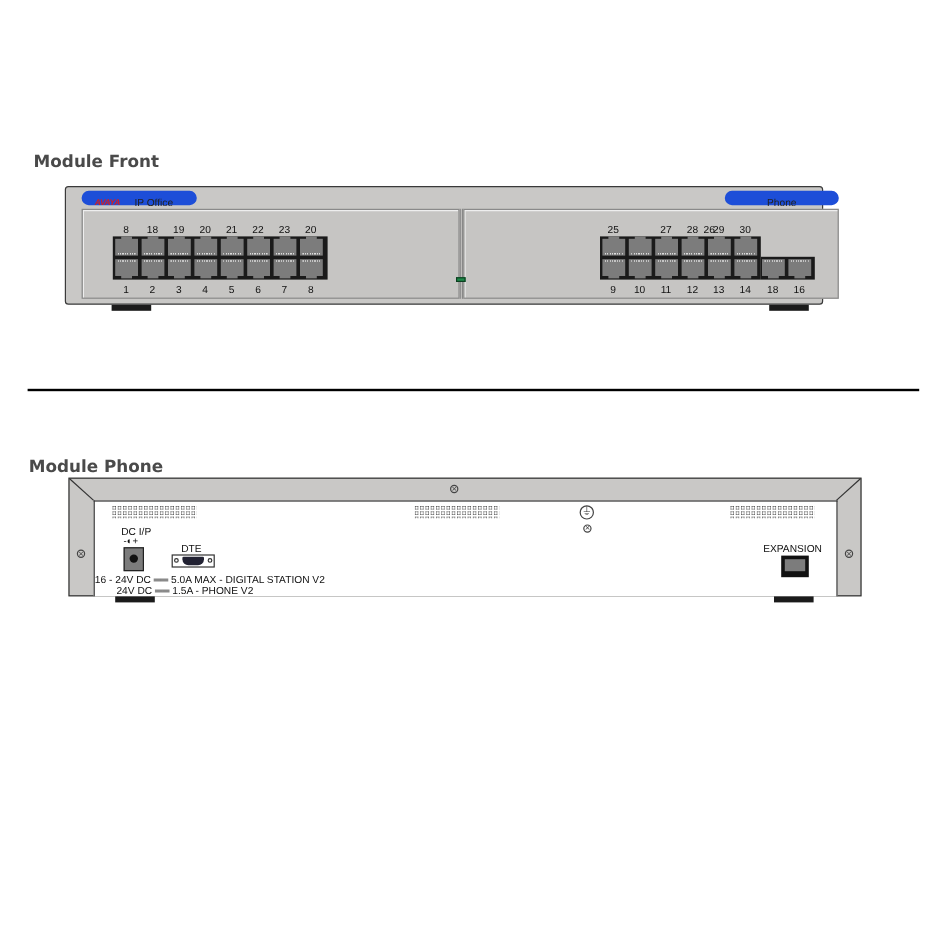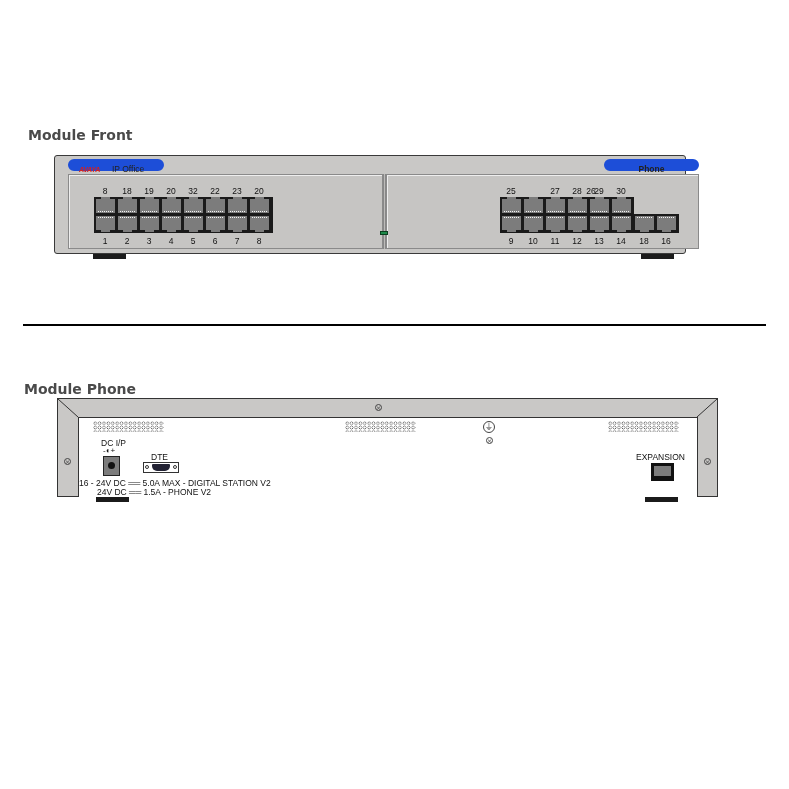--- a/index.html
+++ b/index.html
@@ -35,21 +35,21 @@
 <div class="abs heading" style="left:28px; top:127px;">Module Front</div>
 
 <div class="abs" style="left:0; top:0; width:789px; height:300px;">
   <div class="abs front-outer"></div>
 
   <div class="abs badge" style="left:68px; top:159px; width:96px;">
     <span style="position:absolute; left:5px; top:0; color:#d42020; font-weight:bold; font-style:italic; font-size:7px; letter-spacing:-0.3px;">AVAYA</span>
     <span style="position:absolute; left:38px; top:0;">IP Office 500</span>
   </div>
 
-  <div class="abs badge" style="left:604px; top:159px; width:95px; text-align:center;font-weight:bold;">
+  <div class="abs badge" style="left:604px; top:159px; width:95px; text-align:center;">
     <span>Phone</span>
   </div>
 
   <div class="abs front-inner" style="left:68px; top:174px; width:315px; height:75px;"></div>
   <div class="abs front-inner" style="left:386px; top:174px; width:313px; height:75px;"></div>
   <div class="abs" style="left:383px; top:174px; width:3px; height:75px; background:#bdbcba; border-left:1px solid #888; border-right:1px solid #888; box-sizing:border-box;"></div>
   <div class="abs" style="left:380px; top:231px; width:8px; height:4px; background:#1e8a4a; border:1px solid #0c3f20; box-sizing:border-box;"></div>
 
   <div class="abs port-block" style="left:94px; top:197px; width:179px; height:36px;"></div>
   <div class="abs" style="left:94px; top:197px; width:179px; height:36px;">
@@ -100,21 +100,21 @@
       </div>
     <div class="port bot" style="left:156px; top:19px;">
         <span class="pins"></span>
       </div>
   </div>
 
   <div class="abs label" style="left:94px; top:186px; width:22px;">8</div>
   <div class="abs label" style="left:116px; top:186px; width:22px;">18</div>
   <div class="abs label" style="left:138px; top:186px; width:22px;">19</div>
   <div class="abs label" style="left:160px; top:186px; width:22px;">20</div>
-  <div class="abs label" style="left:182px; top:186px; width:22px;">32</div>
+  <div class="abs label" style="left:182px; top:186px; width:22px;">21</div>
   <div class="abs label" style="left:204px; top:186px; width:22px;">22</div>
   <div class="abs label" style="left:226px; top:186px; width:22px;">23</div>
   <div class="abs label" style="left:248px; top:186px; width:22px;">20</div>
   <div class="abs label" style="left:94px; top:236px; width:22px;">1</div>
   <div class="abs label" style="left:116px; top:236px; width:22px;">2</div>
   <div class="abs label" style="left:138px; top:236px; width:22px;">3</div>
   <div class="abs label" style="left:160px; top:236px; width:22px;">4</div>
   <div class="abs label" style="left:182px; top:236px; width:22px;">5</div>
   <div class="abs label" style="left:204px; top:236px; width:22px;">6</div>
   <div class="abs label" style="left:226px; top:236px; width:22px;">7</div>

